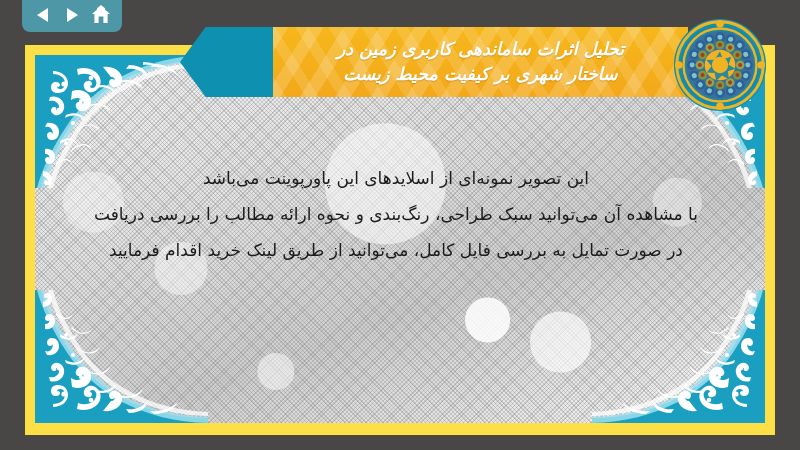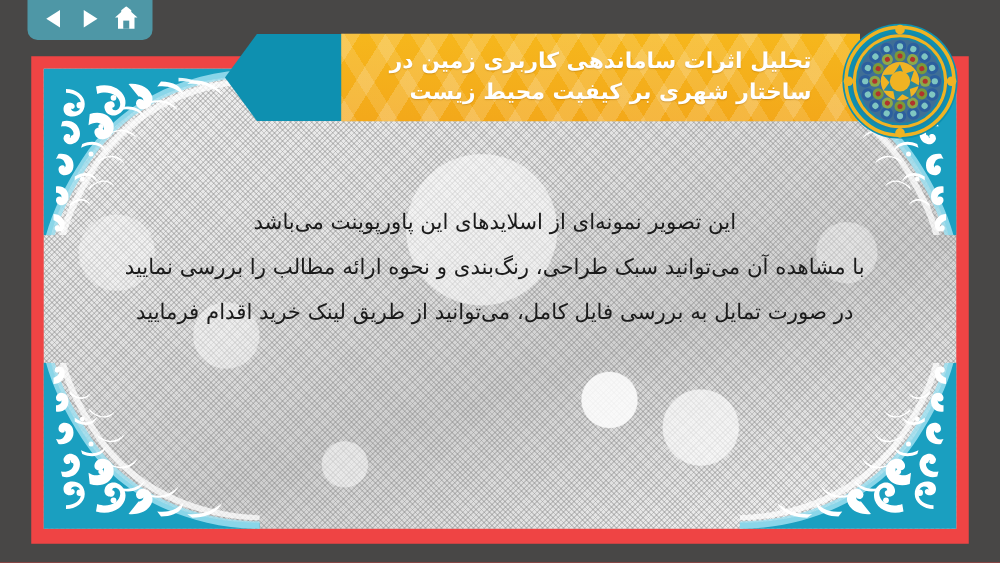--- a/index.html
+++ b/index.html
@@ -20,21 +20,21 @@
     display:flex;align-items:flex-end;justify-content:space-around;
     padding:0 6px 5px 6px;box-sizing:border-box;
     direction:ltr;
   }
   .navbtn{width:24px;height:24px;display:flex;align-items:center;justify-content:center;cursor:pointer;}
   .navbtn svg{display:block;}
 
   
   #slide{
     position:absolute;left:25px;top:45px;width:750px;height:390px;
-    background:#ef4444;
+    background:#fde047;
     overflow:hidden;
   }
   #slideinner{
     position:absolute;left:10px;top:10px;right:10px;bottom:12px;
     background:
       radial-gradient(circle at 62% 72%, rgba(255,255,255,.85) 0 22px, rgba(255,255,255,0) 23px),
       radial-gradient(circle at 72% 78%, rgba(255,255,255,.65) 0 30px, rgba(255,255,255,0) 31px),
       radial-gradient(circle at 20% 58%, rgba(255,255,255,.45) 0 26px, rgba(255,255,255,0) 27px),
       radial-gradient(circle at 33% 86%, rgba(255,255,255,.5) 0 18px, rgba(255,255,255,0) 19px),
       radial-gradient(circle at 8% 40%, rgba(255,255,255,.4) 0 30px, rgba(255,255,255,0) 31px),
@@ -63,24 +63,25 @@
   #banner-body{
     position:absolute;left:93px;top:0;right:52px;height:70px;
     background:
       repeating-linear-gradient(122deg, rgba(255,255,255,.17) 0 13px, rgba(255,255,255,0) 13px 30px),
       repeating-linear-gradient(58deg, rgba(255,255,255,.13) 0 11px, rgba(255,255,255,0) 11px 28px),
       linear-gradient(180deg,#f6b71c 0%,#f3a81a 100%);
     display:flex;align-items:center;justify-content:center;
   }
   #banner-title{
     color:#ffffff;font-size:17.5px;line-height:1.45;
-    font-weight:bold;
+    text-align:center;font-weight:bold;
     padding:0 14px;
     text-shadow:0 1px 1px rgba(150,90,0,.35);
     white-space:pre-line;
+    font-style:italic;
   }
   
   #medallion{
     position:absolute;right:-28px;top:-10px;width:96px;height:96px;
     border-radius:50%;
   }
   #medallion svg{display:block;}
 
   
   #bodytext{
@@ -267,21 +268,21 @@
               <circle cx="21" cy="83" r="2.1"></circle>
             <circle cx="40" cy="70" r="2"></circle>
               <circle cx="17" cy="107" r="2"></circle>
             <circle cx="33" cy="90" r="1.9"></circle>
           </g>
         </svg>
       </div>
 
       <div id="bodytext">
         <p>این تصویر نمونه‌ای از اسلایدهای این پاورپوینت می‌باشد</p>
-        <p>با مشاهده آن می‌توانید سبک طراحی، رنگ‌بندی و نحوه ارائه مطالب را بررسی نمایید</p>
+        <p>با مشاهده آن می‌توانید سبک طراحی، رنگ‌بندی و نحوه ارائه مطالب را بررسی دریافت</p>
         <p>در صورت تمایل به بررسی فایل کامل، می‌توانید از طریق لینک خرید اقدام فرمایید</p>
       </div>
 
     </div>
   </div>
 
   <div id="banner-wrap">
     <div id="banner-tail"></div>
     <div id="banner-body">
       <div id="banner-title">تحلیل اثرات ساماندهی کاربری زمین در

